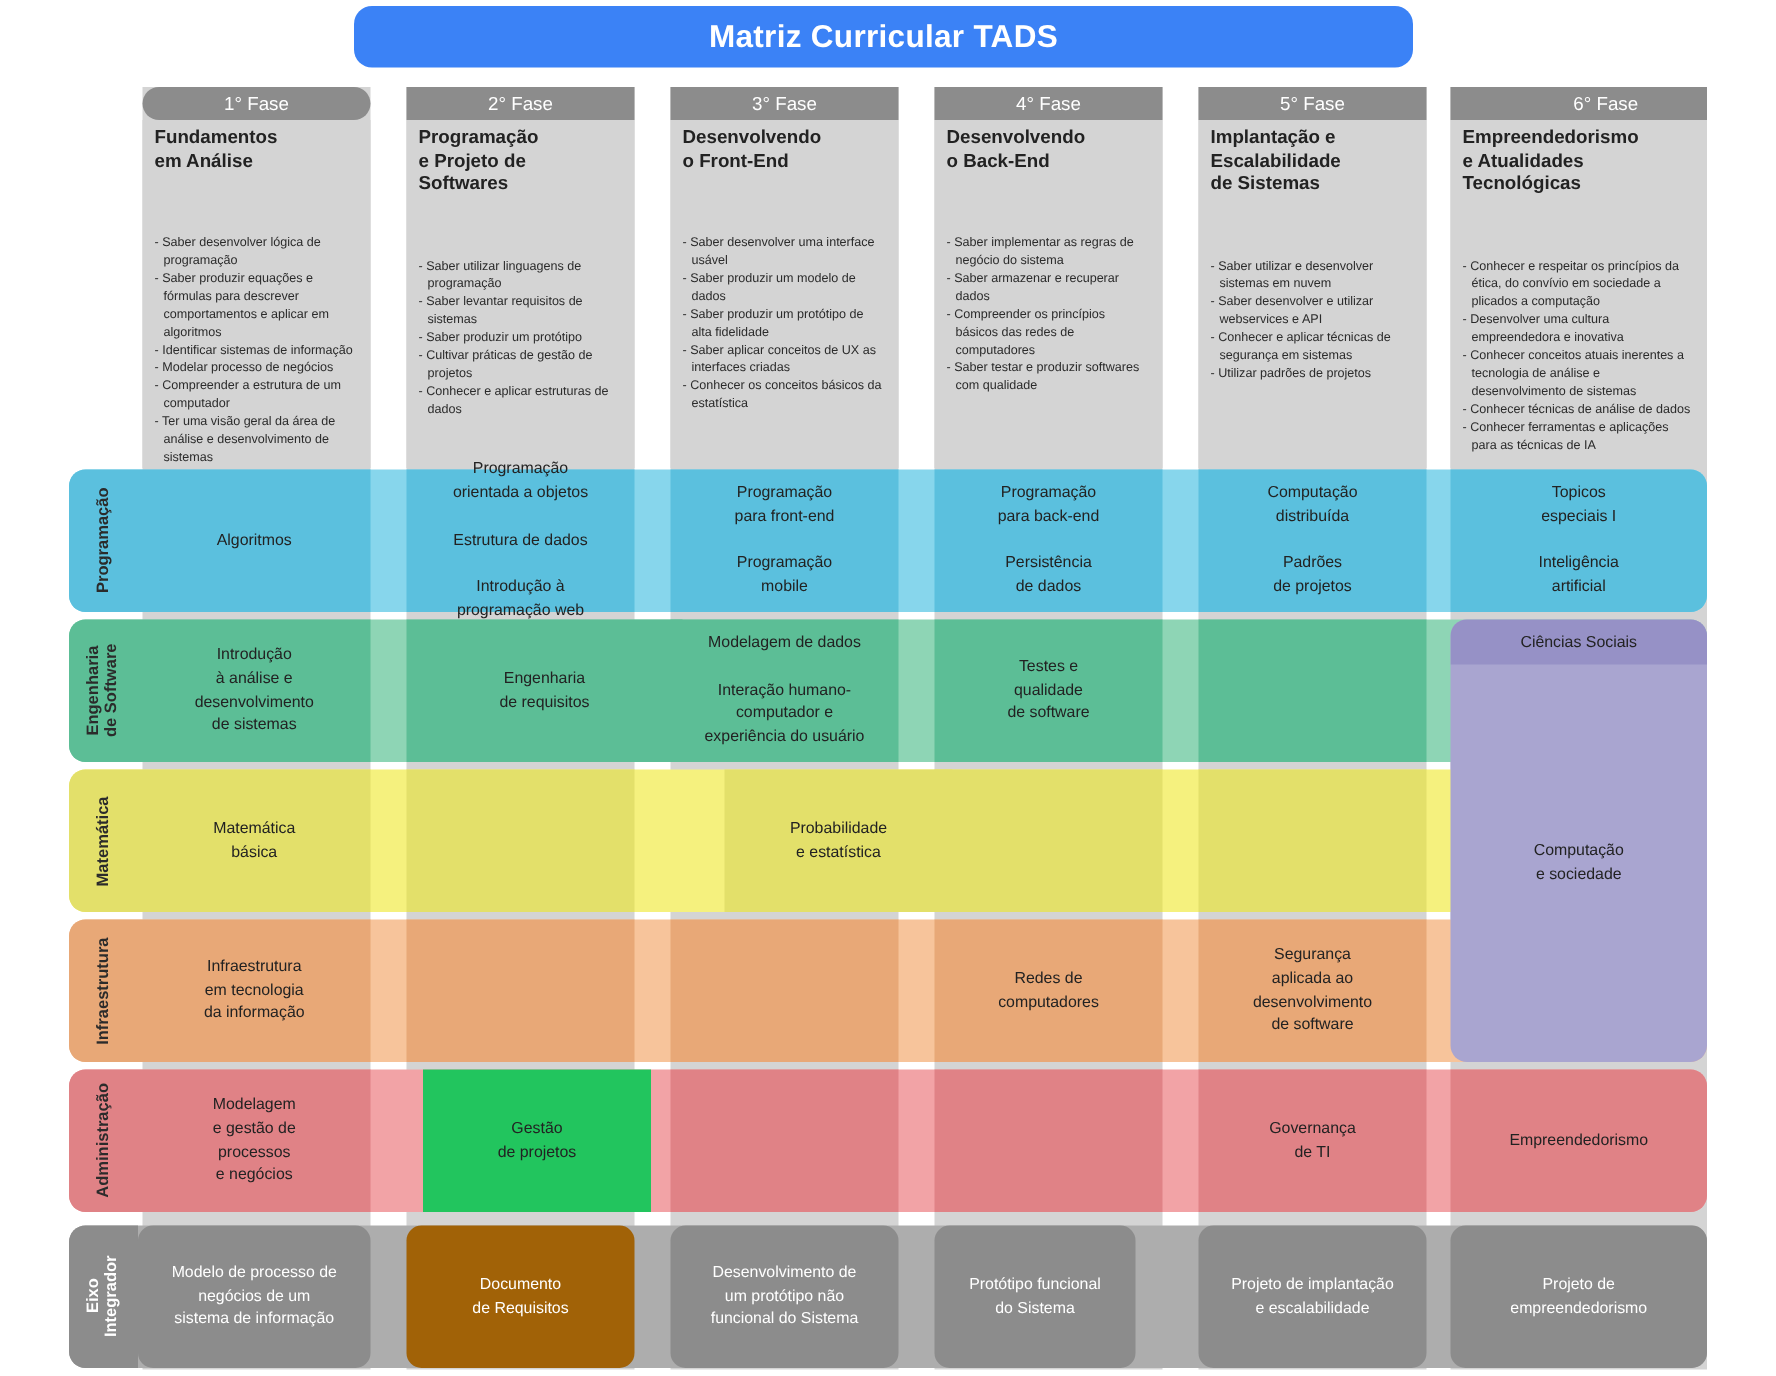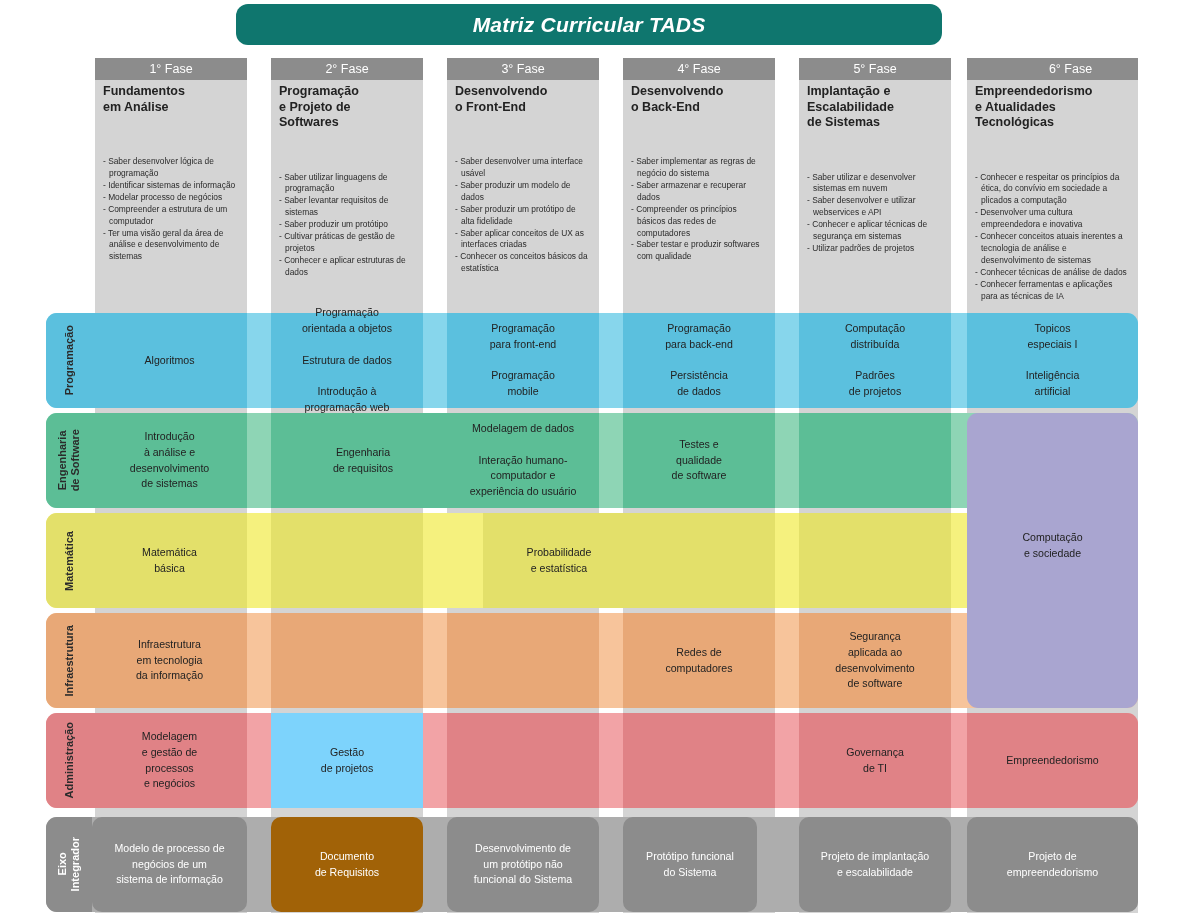--- a/index.html
+++ b/index.html
@@ -9,23 +9,23 @@
     font-family: "Liberation Sans", sans-serif;
     overflow: hidden;
   }
   #root { position: relative; width: 1184px; height: 917px; }
 
   
   .title-bar {
     position: absolute;
     left: 236px; top: 4px;
     width: 706px; height: 41px;
-    background: #0f766e;
+    background: #3b82f6;
     border-radius: 12px;
-    display: flex; align-items: center; justify-content: center; font-style: italic;
+    display: flex; align-items: center; justify-content: center;
   }
   .title-bar span {
     color: #ffffff;
     font-size: 21px;
     font-weight: bold;
     letter-spacing: .2px;
   }
 
   
   .col-band {
@@ -143,28 +143,29 @@
 <body>
 
 <div id="root">
 
   <div class="title-bar">
     <span>Matriz Curricular TADS</span>
   </div>
 
   <div id="columns">
       <div class="col-band" style="left: 95px; width: 152px; background: rgb(212, 212, 212);"></div>
-      <div class="phase-head" style="left: 95px; width: 152px; background: rgb(140, 140, 140);">
+      <div class="phase-head" style="left: 95px; width: 152px; background: rgb(140, 140, 140); border-radius: 11px;">
         <span>1° Fase</span>
       </div>
       <div class="phase-body" style="left: 95px; width: 152px;">
         <div class="phase-title">Fundamentos
 em Análise</div>
         <ul class="phase-list">
           <li>Saber desenvolver lógica de programação</li>
+          <li>Saber produzir equações e fórmulas para descrever comportamentos e aplicar em algoritmos</li>
           <li>Identificar sistemas de informação</li>
           <li>Modelar processo de negócios</li>
           <li>Compreender a estrutura de um computador</li>
           <li>Ter uma visão geral da área de análise e desenvolvimento de sistemas</li>
         </ul>
       </div>
       <div class="col-band" style="left: 271px; width: 152px; background: rgb(212, 212, 212);"></div>
       <div class="phase-head" style="left: 271px; width: 152px; background: rgb(140, 140, 140);">
         <span>2° Fase</span>
       </div>
@@ -366,21 +367,21 @@
       <div class="row-band" style="top: 713px; height: 95px; background: rgb(242, 163, 166);"></div>
       <div class="row-label" style="top: 713px; height: 95px; background: rgb(224, 130, 134);">
         <span>Administração</span>
       </div>
       <div class="cell" style="left: 92px; width: 155px; top: 713px; height: 95px; background: rgb(224, 130, 134);">
         <span>Modelagem
 e gestão de
 processos
 e negócios</span>
       </div>
-      <div class="cell" style="left: 271px; width: 152px; top: 713px; height: 95px; background: #7dd3fc;">
+      <div class="cell" style="left: 282px; width: 152px; top: 713px; height: 95px; background: #22c55e;">
         <span>Gestão
 de projetos</span>
       </div>
       <div class="cell" style="left: 447px; width: 152px; top: 713px; height: 95px; background: rgb(224, 130, 134);">
         <span></span>
       </div>
       <div class="cell" style="left: 623px; width: 152px; top: 713px; height: 95px; background: rgb(224, 130, 134);">
         <span></span>
       </div>
       <div class="cell" style="left: 799px; width: 152px; top: 713px; height: 95px; background: rgb(224, 130, 134);">
@@ -418,20 +419,23 @@
 e escalabilidade</span>
       </div>
       <div class="cell light" style="left: 967px; width: 171px; top: 817px; height: 95px; background: rgb(140, 140, 140); border-radius: 10px;">
         <span>Projeto de
 empreendedorismo</span>
       </div>
     </div>
 
   <div id="span-holder">
       <div class="purple-block" style="left: 967px; width: 171px; top: 413px; height: 295px; background: rgb(169, 165, 208);">
+        <div class="purple-head" style="background: rgb(150, 145, 198);">
+          <span>Ciências Sociais</span>
+        </div>
         <div class="purple-body">
           <span>Computação
 e sociedade</span>
         </div>
       </div>
     </div>
 
 </div>
 
 </body></html>

